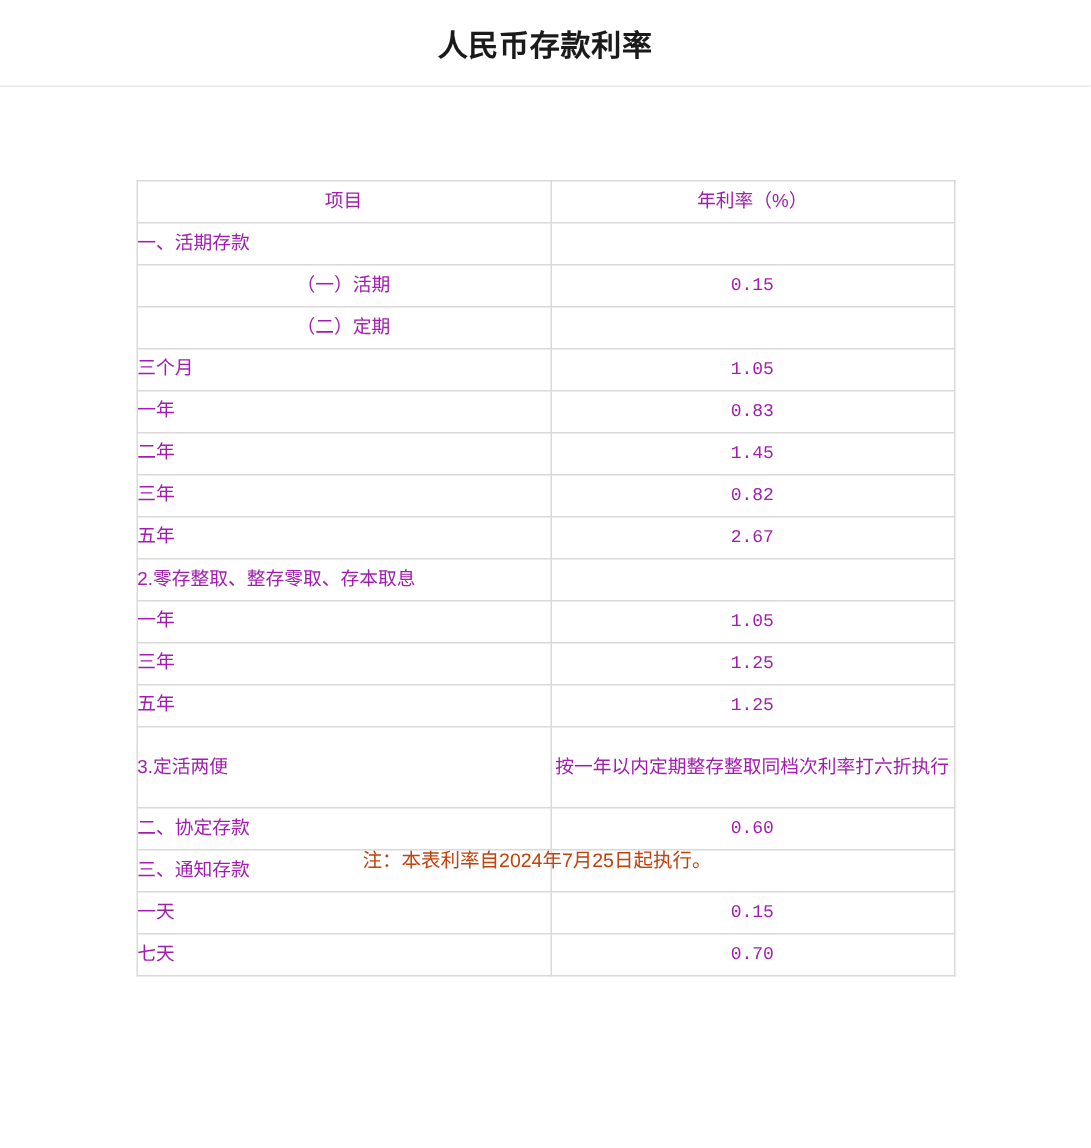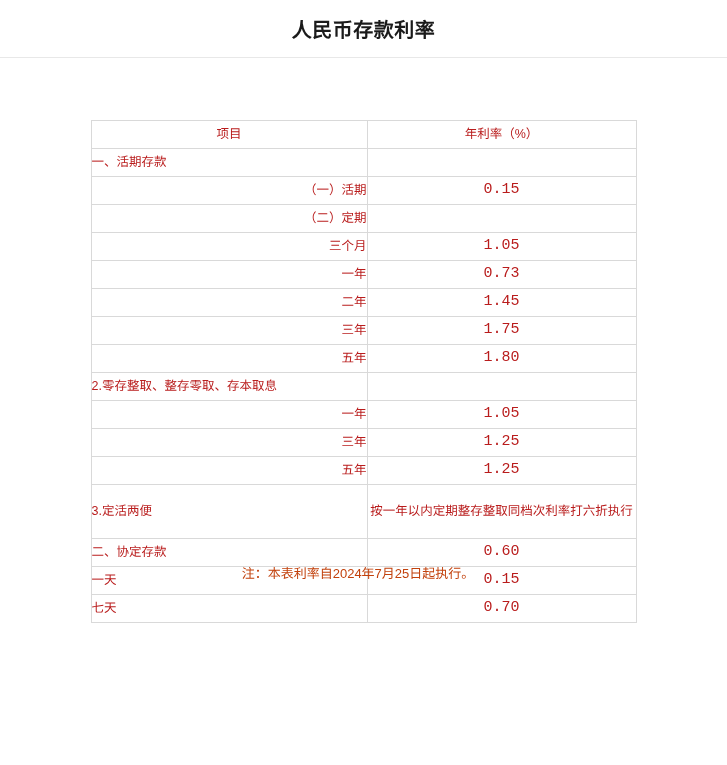--- a/index.html
+++ b/index.html
@@ -39,54 +39,55 @@
   .table-wrap {
     margin-top: 62px;
     display: flex;
     justify-content: center;
   }
   table.rates {
     border-collapse: collapse;
     width: 545px;
     table-layout: fixed;
     font-size: 12.5px;
-    color: #b91c1c;
+    color: #a21caf;
   }
   table.rates col.c1 { width: 276px; }
   table.rates col.c2 { width: 269px; }
   table.rates th, table.rates td {
     border: 1px solid #d9d9d9;
     padding: 0;
     height: 27px;
     line-height: 1.35;
     vertical-align: middle;
   }
   table.rates th {
     font-weight: normal;
     text-align: center;
   }
   .cell-center {
-    text-align: right;
+    text-align: left;
+    font-family: Liberation Mono, monospace;
   }
   .lvl0 {
     text-align: left;
     padding-left: 8px;
   }
   .lvl1 {
-    text-align: right;
+    text-align: center;
     padding-left: 24px;
   }
   .lvl2 {
     text-align: left;
     padding-left: 40px;
   }
   .value {
     text-align: center;
     font-family: "Liberation Mono", "DejaVu Sans Mono", monospace;
-    font-size: 15px;
+    font-size: 12px;
   }
   .value-text {
     text-align: center;
     font-family: Liberation Sans, sans-serif;
     font-size: 12.5px;
     padding: 4px 10px;
     line-height: 1.7;
   }
   .tall {
     height: 54px;
@@ -133,33 +134,33 @@
           <tr>
             <td class="lvl1">（二）定期</td>
             <td class="value"></td>
           </tr>
           <tr>
             <td class="cell-center">三个月</td>
             <td class="value">1.05</td>
           </tr>
           <tr>
             <td class="cell-center">一年</td>
-            <td class="value">0.73</td>
+            <td class="value">0.83</td>
           </tr>
           <tr>
             <td class="cell-center">二年</td>
             <td class="value">1.45</td>
           </tr>
           <tr>
             <td class="cell-center">三年</td>
-            <td class="value">1.75</td>
+            <td class="value">0.82</td>
           </tr>
           <tr>
             <td class="cell-center">五年</td>
-            <td class="value">1.80</td>
+            <td class="value">2.67</td>
           </tr>
           <tr>
             <td class="lvl2">2.零存整取、整存零取、存本取息</td>
             <td class="value"></td>
           </tr>
           <tr>
             <td class="cell-center">一年</td>
             <td class="value">1.05</td>
           </tr>
           <tr>
@@ -172,20 +173,24 @@
           </tr>
           <tr class="tall">
             <td class="lvl2 tall">3.定活两便</td>
             <td class="value-text tall">按一年以内定期整存整取同档次利率打六折执行</td>
           </tr>
           <tr>
             <td class="lvl0">二、协定存款</td>
             <td class="value">0.60</td>
           </tr>
           <tr>
+            <td class="lvl0">三、通知存款</td>
+            <td class="value"></td>
+          </tr>
+          <tr>
             <td class="lvl0">一天</td>
             <td class="value">0.15</td>
           </tr>
           <tr>
             <td class="lvl0">七天</td>
             <td class="value">0.70</td>
           </tr>
         </tbody>
     </table>
   </div>

